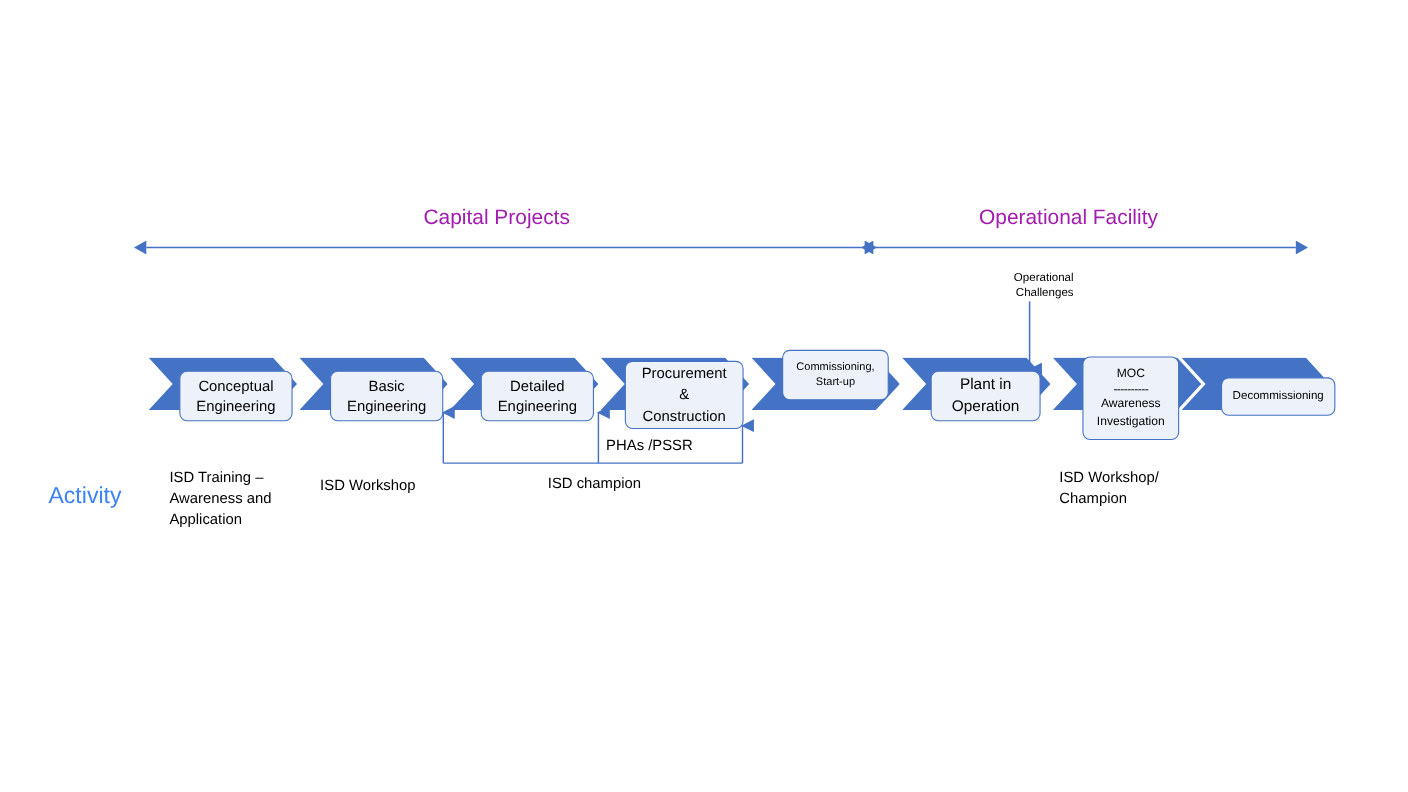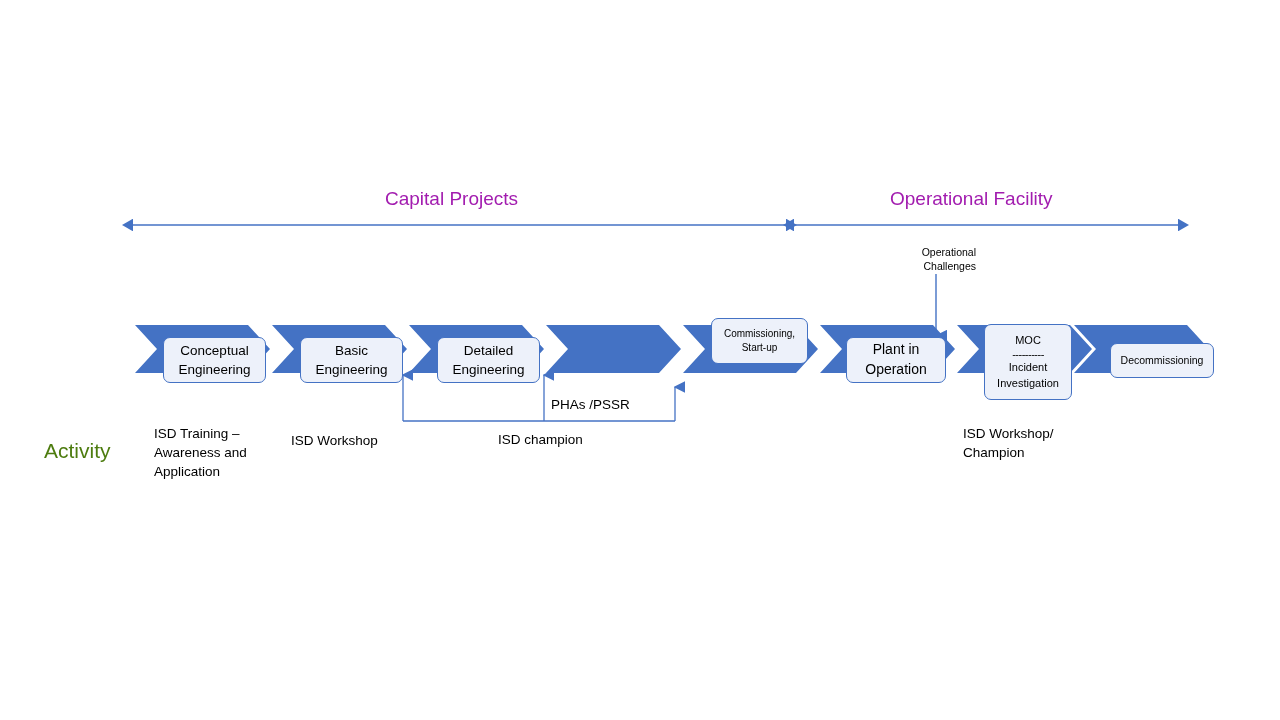--- a/index.html
+++ b/index.html
@@ -113,21 +113,21 @@
     font-size: 10.5px;
     color: #000000;
     line-height: 1.3;
     text-align: right;
   }
   .activity-label {
     position: absolute;
     left: 44px;
     top: 439px;
     font-size: 21px;
-    color: #4d7c0f;
+    color: #3b82f6;
   }
 </style>
 </head>
 <body>
 
 <div id="slide">
 
 
   <div class="phase-label" id="phase-capital">Capital Projects</div>
   <div class="phase-label" id="phase-operational">Operational Facility</div>
@@ -179,35 +179,40 @@
   <div class="step-box" style="left:300px; top:337px; width:103px; height:46px; font-size:13.5px;">
     <span class="line">Basic</span>
     <span class="line">Engineering</span>
   </div>
 
   <div class="step-box" style="left:437px; top:337px; width:103px; height:46px; font-size:13.5px;">
     <span class="line">Detailed</span>
     <span class="line">Engineering</span>
   </div>
 
+  <div class="step-box" style="left:568px; top:328px; width:108px; height:62px; font-size:13.5px;">
+    <span class="line">Procurement</span>
+    <span class="line">&amp;</span>
+    <span class="line">Construction</span>
+  </div>
 
   <div class="step-box" style="left:711px; top:318px; width:97px; height:46px; font-size:10px;">
     <span class="line">Commissioning,</span>
     <span class="line">Start-up</span>
   </div>
 
   <div class="step-box" style="left:846px; top:337px; width:100px; height:46px; font-size:14px;">
     <span class="line">Plant in</span>
     <span class="line">Operation</span>
   </div>
 
   <div class="step-box" style="left:984px; top:324px; width:88px; height:76px; font-size:11px;">
     <span class="line">MOC</span>
     <span class="sep-line">----------</span>
-    <span class="line">Incident</span>
+    <span class="line">Awareness</span>
     <span class="line">Investigation</span>
   </div>
 
   <div class="step-box" style="left:1110px; top:343px; width:104px; height:35px; font-size:10.5px;">
     <span class="line">Decommissioning</span>
   </div>
 
   <div class="activity-label">Activity</div>
 
   <div class="annot" style="left:154px; top:424px; width:120px; white-space:pre-line;">ISD Training –

